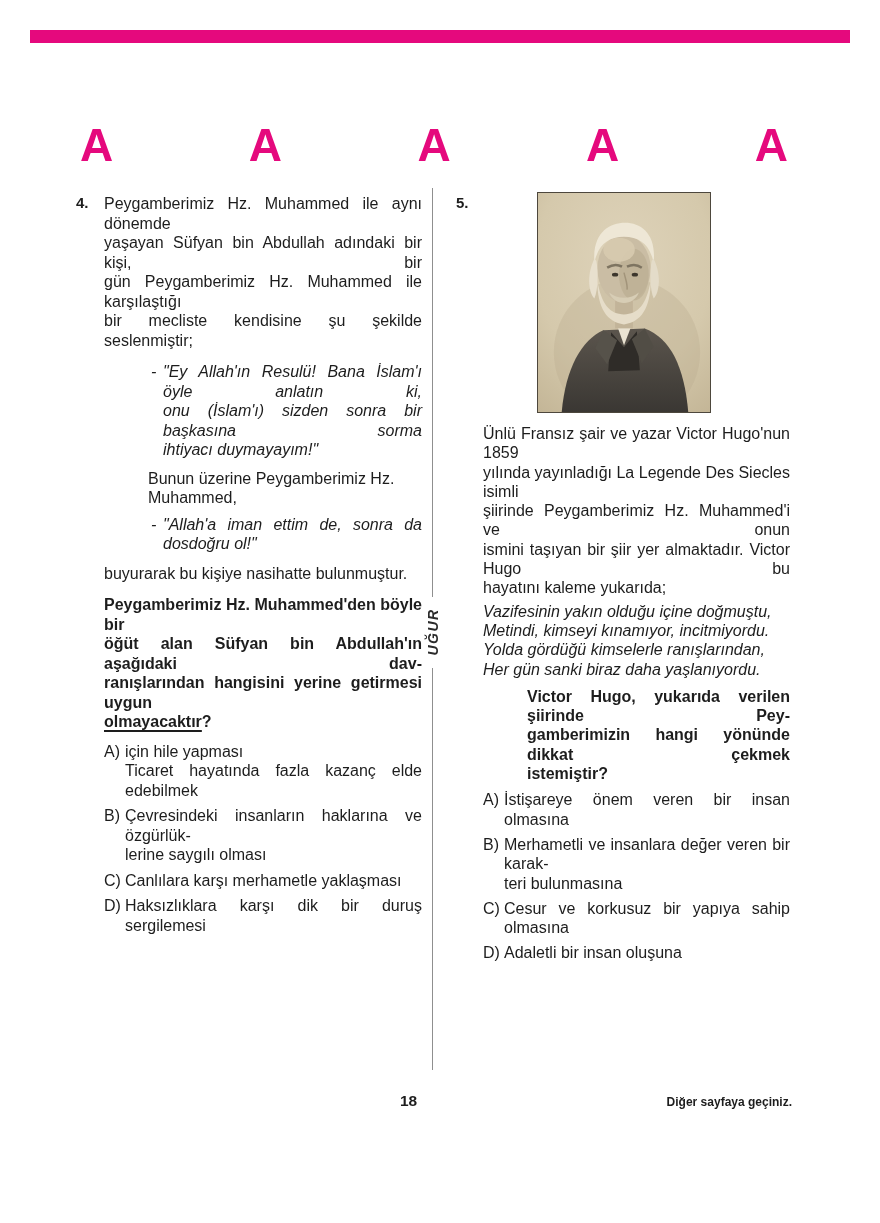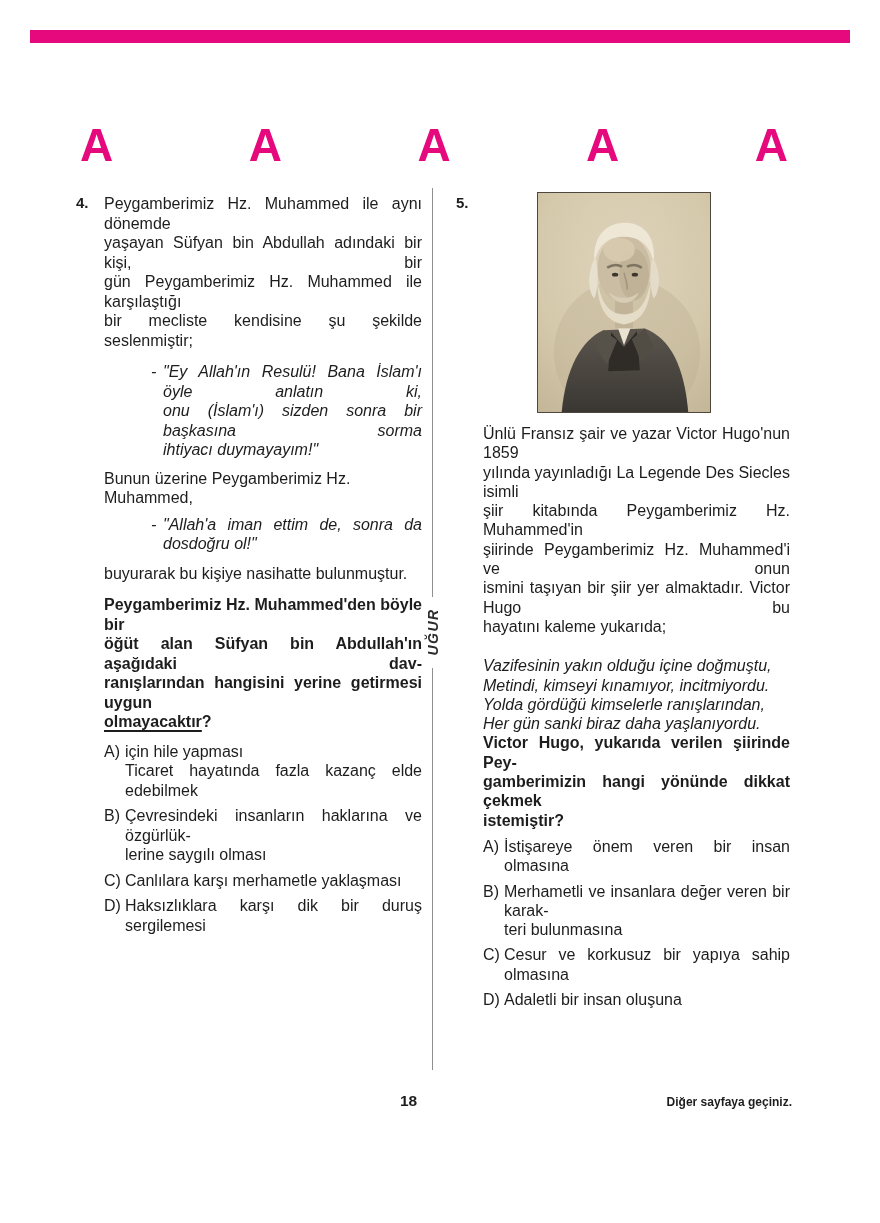--- a/index.html
+++ b/index.html
@@ -17,21 +17,21 @@
   .q5-number{left:456px;top:194px;}
   .col{position:absolute;font-size:16px;line-height:19.5px;}
   .q4-col{left:104px;top:194px;width:318px;}
   .q5-col{left:483px;top:424px;width:307px;line-height:19.3px;}
   .jline{text-align:justify;text-align-last:justify;}
   .jline.last{text-align-last:auto;}
   .leftal .jline{text-align:left;text-align-last:auto;}
   .italic{font-style:italic;}
   .bold{font-weight:700;}
   .mb12{margin-bottom:12px;} .mb10{margin-bottom:10px;}
-  .mb9{margin-bottom:9px;} .mb8{margin-bottom:0;} .mb7{margin-bottom:7px;} .mb4{margin-bottom:20px;} .mb3{margin-bottom:3px;}
+  .mb9{margin-bottom:9px;} .mb8{margin-bottom:8px;} .mb7{margin-bottom:7px;margin-left:44px;} .mb4{margin-bottom:4px;} .mb3{margin-bottom:3px;}
   .quote{display:flex;padding-left:47px;font-style:italic;}
   .qdash{width:12px;flex:none;}
   .qlines{flex:1;min-width:0;}
   .ul{text-decoration:underline;text-underline-offset:3px;text-decoration-thickness:1.5px;}
   .opt{display:flex;margin-bottom:6px;}
   .opt-label{width:21px;flex:none;}
   .opt-text{flex:1;min-width:0;}
   .divider{position:absolute;left:432px;width:1px;background:#8f8f8f;}
   .divider.seg-top{top:188px;height:409px;}
   .divider.seg-bottom{top:668px;height:402px;}
@@ -170,21 +170,20 @@
       <ellipse cx="98" cy="82" rx="3.2" ry="2" fill="#3c362c"></ellipse>
       <path d="M87,80 C89,88 91,93 90,97" stroke="#a2947a" stroke-width="1.5" fill="none"></path>
     </svg>
   </div>
 
   <div class="col q5-col">
 
     <div class="mb4">
         <div class="jline">Ünlü Fransız şair ve yazar Victor Hugo'nun 1859</div>
         <div class="jline">yılında yayınladığı La Legende Des Siecles isimli</div>
-        <div class="jline">şiir kitabında Peygamberimiz Hz. Muhammed'in</div>
         <div class="jline">şiirinde Peygamberimiz Hz. Muhammed'i ve onun</div>
         <div class="jline">ismini taşıyan bir şiir yer almaktadır. Victor Hugo bu</div>
         <div class="jline last">hayatını kaleme yukarıda;</div>
       </div>
 
     <div class="leftal italic mb8">
         <div class="jline">Vazifesinin yakın olduğu içine doğmuştu,</div>
         <div class="jline">Metindi, kimseyi kınamıyor, incitmiyordu.</div>
         <div class="jline">Yolda gördüğü kimselerle ranışlarından,</div>
         <div class="jline last">Her gün sanki biraz daha yaşlanıyordu.</div>

